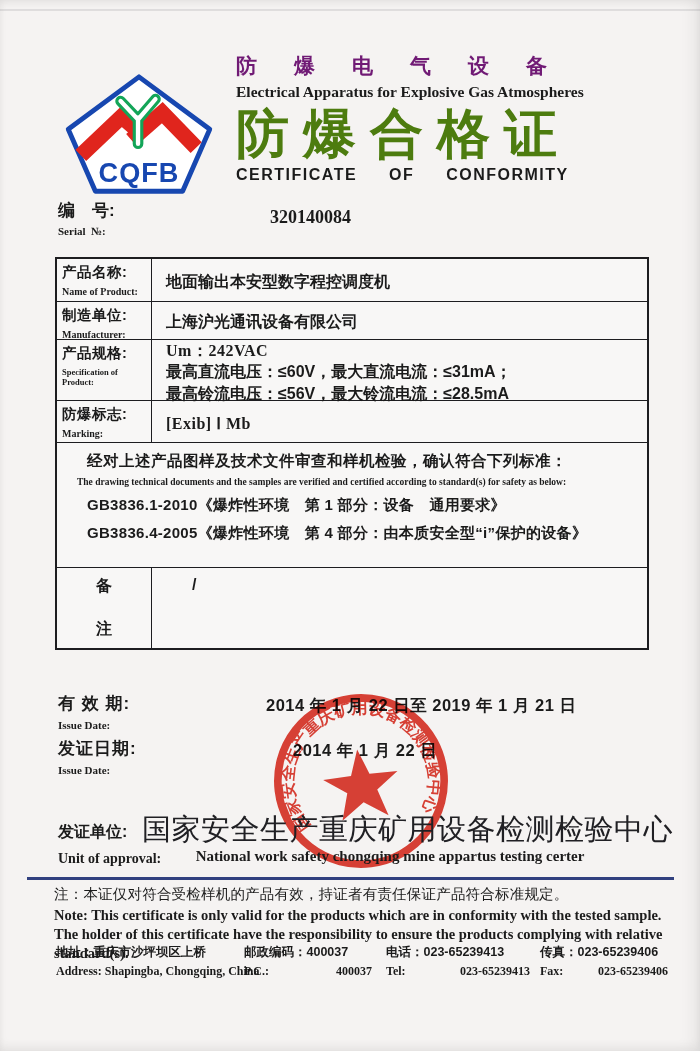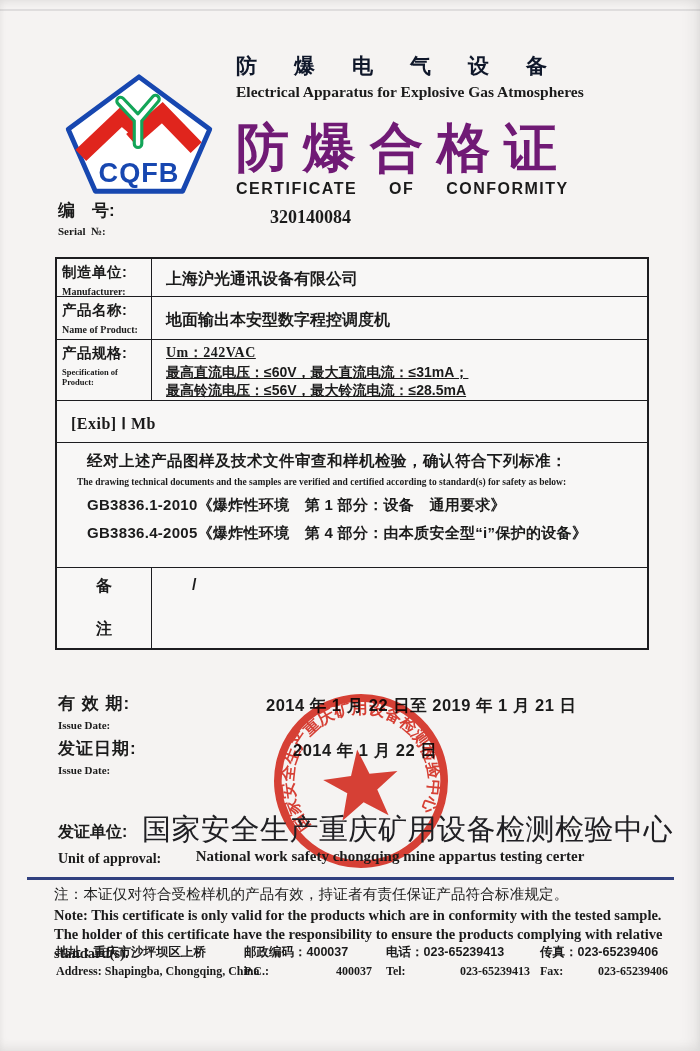--- a/index.html
+++ b/index.html
@@ -8,42 +8,42 @@
     position:relative; width:700px; height:1051px; margin:0 auto;
     background:#f5f3f2; color:#1b1b1b; overflow:hidden;
     font-family:"Liberation Sans", sans-serif;
     box-shadow: inset -8px 0 14px rgba(0,0,0,.05), inset 0 -5px 10px rgba(0,0,0,.04), inset 0 3px 6px rgba(0,0,0,.04);
   }
   .scanline { position:absolute; left:0; top:9px; width:100%; height:2px; background:rgba(90,90,100,.14); }
 
   
   .logo { position:absolute; left:60px; top:72px; width:158px; height:126px; }
   .header-text { position:absolute; left:236px; top:52px; width:430px; }
-  .title-cn { font-size:21px; font-weight:700; letter-spacing:37px; white-space:nowrap; color:#0f172a; }
+  .title-cn { font-size:21px; font-weight:700; letter-spacing:37px; white-space:nowrap; color:#701a75; }
   .title-en { font-family:"Liberation Serif", serif; font-weight:700; font-size:15.5px; margin-top:3px; white-space:nowrap; }
-  .cert-title-cn { font-size:53px; font-weight:800; letter-spacing:14px; color:#701a75; margin-top:19px; white-space:nowrap; line-height:1.05; }
+  .cert-title-cn { font-size:53px; font-weight:800; letter-spacing:14px; color:#4d7c0f; margin-top:5px; white-space:nowrap; line-height:1.05; }
   .cert-title-en { font-size:16px; font-weight:700; letter-spacing:1.5px; word-spacing:26px; margin-top:4px; white-space:nowrap; }
 
   
   .serial { position:absolute; left:58px; top:199px; }
   .serial-cn { font-size:17px; font-weight:700; white-space:pre; }
   .serial-en { font-family:"Liberation Serif", serif; font-weight:700; font-size:11px; margin-top:3px; white-space:pre; }
   .serial-value { position:absolute; left:270px; top:207px; font-family:"Liberation Serif", serif; font-weight:700; font-size:18px; }
 
   
   .cert-table { position:absolute; left:55px; top:257px; width:594px; border:2px solid #1d1d20; background:rgba(255,255,255,.35); }
   .trow { display:flex; border-bottom:1.5px solid #1d1d20; }
   .trow:last-child { border-bottom:none; }
   .tlabel { width:95px; flex:0 0 95px; border-right:1.5px solid #1d1d20; padding:4px 2px 2px 5px; }
   .tl-cn { font-size:14.5px; font-weight:700; letter-spacing:0.5px; }
   .tl-en { font-family:"Liberation Serif", serif; font-weight:700; font-size:10px; margin-top:4px; }
   .tl-en.small { font-size:8.5px; }
   .tvalue { flex:1; padding:6px 6px 2px 14px; font-size:16px; font-weight:700; display:flex; flex-direction:column; justify-content:center; }
   .val-latin { font-family:"Liberation Serif", serif; font-weight:700; letter-spacing:0.5px; }
-  .spec-line { font-size:14px; font-weight:700; line-height:1.32;text-decoration:underline; }
+  .spec-line { font-size:16px; font-weight:700; line-height:1.32; }
   .standards { border-bottom:1.5px solid #1d1d20; padding:8px 10px 20px 30px; }
   .std-heading { font-size:15.5px; font-weight:700; letter-spacing:0.5px; }
   .std-heading-en { font-family:"Liberation Serif", serif; font-weight:700; font-size:9.5px; margin:5px 0 4px -10px; }
   .std-item { font-size:15px; font-weight:700; margin-top:9px; letter-spacing:0.3px; }
   .remark-row { height:80px; }
   .remark-label { display:flex; flex-direction:column; justify-content:space-between; padding:8px 0 8px 0; align-items:center; }
   .remark-label div { font-size:16px; font-weight:700; }
   .remark-value { justify-content:flex-start; align-items:flex-start; padding-top:8px; padding-left:40px; font-size:16px; }
 
   
@@ -103,50 +103,54 @@
   </div>
 
   <div class="serial">
     <div class="serial-cn">编　号:</div>
     <div class="serial-en">Serial  №:</div>
   </div>
   <div class="serial-value">320140084</div>
 
   <div class="cert-table">
 
+    <div class="trow" style="height:43px">
+      <div class="tlabel">
+        <div class="tl-cn">产品名称:</div>
+        <div class="tl-en">Name of Product:</div>
+      </div>
+      <div class="tvalue">地面输出本安型数字程控调度机</div>
+    </div>
+
     <div class="trow" style="height:38px">
       <div class="tlabel">
         <div class="tl-cn">制造单位:</div>
         <div class="tl-en">Manufacturer:</div>
       </div>
       <div class="tvalue">上海沪光通讯设备有限公司</div>
-    </div>
-
-    <div class="trow" style="height:43px">
-      <div class="tlabel">
-        <div class="tl-cn">产品名称:</div>
-        <div class="tl-en">Name of Product:</div>
-      </div>
-      <div class="tvalue">地面输出本安型数字程控调度机</div>
     </div>
 
 
     <div class="trow" style="height:61px">
       <div class="tlabel">
         <div class="tl-cn">产品规格:</div>
         <div class="tl-en small">Specification of Product:</div>
       </div>
       <div class="tvalue">
         <div class="spec-line val-latin">Um：242VAC</div>
         <div class="spec-line">最高直流电压：≤60V，最大直流电流：≤31mA；</div>
         <div class="spec-line">最高铃流电压：≤56V，最大铃流电流：≤28.5mA</div>
       </div>
     </div>
 
     <div class="trow" style="height:42px">
+      <div class="tlabel">
+        <div class="tl-cn">防爆标志:</div>
+        <div class="tl-en">Marking:</div>
+      </div>
       <div class="tvalue val-latin">[Exib] Ⅰ Mb</div>
     </div>
 
     <div class="standards" style="height:125px">
       <div class="std-heading">经对上述产品图样及技术文件审查和样机检验，确认符合下列标准：</div>
       <div class="std-heading-en">The drawing technical documents and the samples are verified and certified according to standard(s) for safety as below:</div>
       <div class="std-item">GB3836.1-2010《爆炸性环境　第 1 部分：设备　通用要求》</div>
       <div class="std-item">GB3836.4-2005《爆炸性环境　第 4 部分：由本质安全型“i”保护的设备》</div>
     </div>
 

